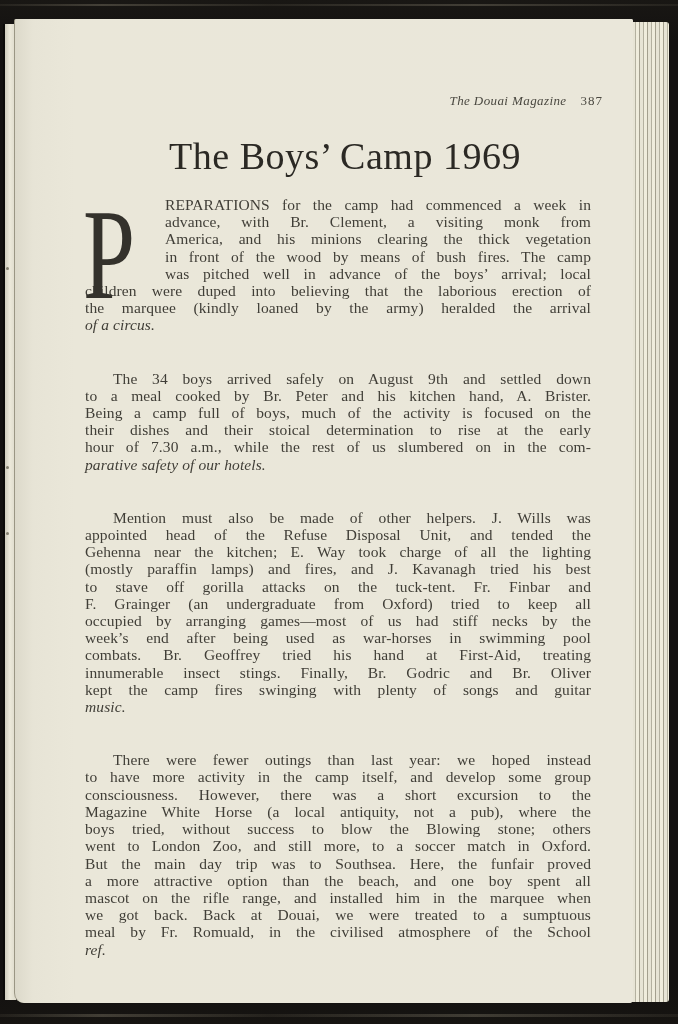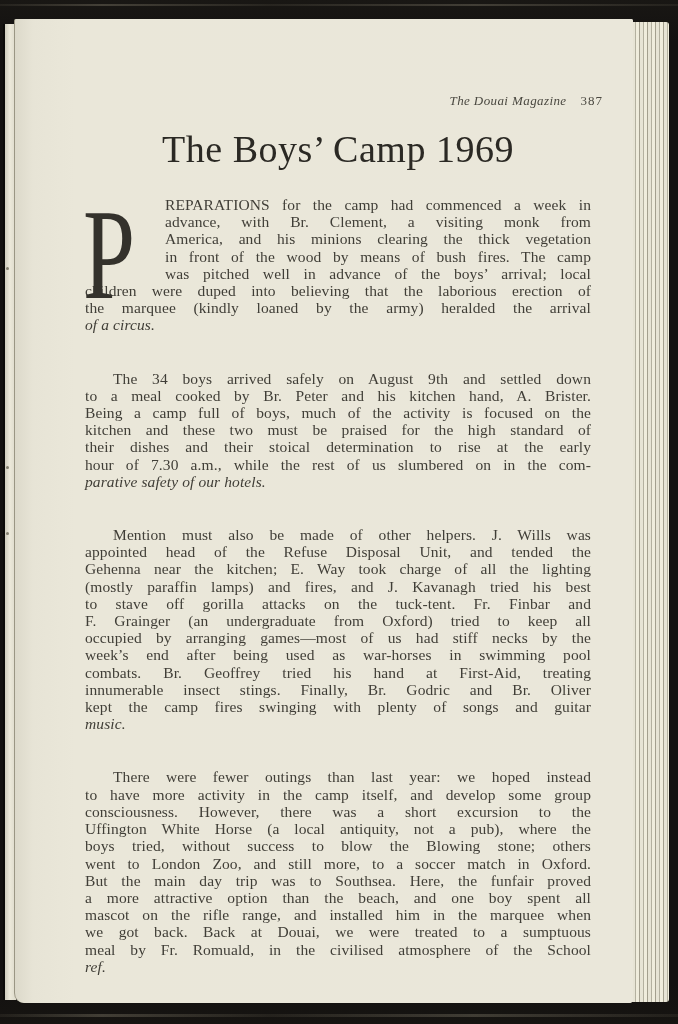--- a/index.html
+++ b/index.html
@@ -48,21 +48,21 @@
 
   .running-header{
     position:absolute;top:74px;left:70px;width:518px;
     text-align:right;font-size:13px;color:#4a4840;
     white-space:nowrap;
   }
   .running-header .mag{font-style:italic;letter-spacing:.4px;}
   .running-header .pnum{margin-left:14px;font-style:normal;letter-spacing:1px;}
 
   .title{
-    position:absolute;top:108px;left:70px;width:506px;margin:0;padding-right:62px;
+    position:absolute;top:108px;left:70px;width:506px;margin:7px;padding-right:62px;
     text-align:center;font-weight:400;
     font-size:38px;letter-spacing:.5px;color:#2b2924;
     font-family:"Liberation Serif", serif;
   }
 
   .body-text{
     position:absolute;top:177px;left:70px;width:506px;
     font-size:15.5px;color:#403e37;
   }
   .para{position:relative;}
@@ -118,21 +118,20 @@
           <div class="line dc-indent">in front of the wood by means of bush fires.  The camp</div>
           <div class="line dc-indent">was pitched well in advance of the boys’ arrival; local</div>
           <div class="line">children were duped into believing that the laborious erection of</div>
           <div class="line">the marquee (kindly loaned by the army) heralded the arrival</div>
           <div class="line no-justify">of a circus.</div>
         </div>
         <div class="para">
           <div class="line para-indent">The 34 boys arrived safely on August 9th and settled down</div>
           <div class="line">to a meal cooked by Br. Peter and his kitchen hand, A. Brister.</div>
           <div class="line">Being a camp full of boys, much of the activity is focused on the</div>
-          <div class="line">kitchen and these two must be praised for the high standard of</div>
           <div class="line">their dishes and their stoical determination to rise at the early</div>
           <div class="line">hour of 7.30 a.m., while the rest of us slumbered on in the com-</div>
           <div class="line no-justify">parative safety of our hotels.</div>
         </div>
         <div class="para">
           <div class="line para-indent">Mention must also be made of other helpers.  J. Wills was</div>
           <div class="line">appointed head of the Refuse Disposal Unit, and tended the</div>
           <div class="line">Gehenna near the kitchen; E. Way took charge of all the lighting</div>
           <div class="line">(mostly paraffin lamps) and fires, and J. Kavanagh tried his best</div>
           <div class="line">to stave off gorilla attacks on the tuck-tent.  Fr. Finbar and</div>
@@ -141,21 +140,21 @@
           <div class="line">week’s end after being used as war-horses in swimming pool</div>
           <div class="line">combats.  Br. Geoffrey tried his hand at First-Aid, treating</div>
           <div class="line">innumerable insect stings.  Finally, Br. Godric and Br. Oliver</div>
           <div class="line">kept the camp fires swinging with plenty of songs and guitar</div>
           <div class="line no-justify">music.</div>
         </div>
         <div class="para">
           <div class="line para-indent">There were fewer outings than last year: we hoped instead</div>
           <div class="line">to have more activity in the camp itself, and develop some group</div>
           <div class="line">consciousness.  However, there was a short excursion to the</div>
-          <div class="line">Uffington White Horse (a local antiquity, not a pub), where the</div>
+          <div class="line">Magazine White Horse (a local antiquity, not a pub), where the</div>
           <div class="line">boys tried, without success to blow the Blowing stone; others</div>
           <div class="line">went to London Zoo, and still more, to a soccer match in Oxford.</div>
           <div class="line">But the main day trip was to Southsea.  Here, the funfair proved</div>
           <div class="line">a more attractive option than the beach, and one boy spent all</div>
           <div class="line">mascot on the rifle range, and installed him in the marquee when</div>
           <div class="line">we got back.  Back at Douai, we were treated to a sumptuous</div>
           <div class="line">meal by Fr. Romuald, in the civilised atmosphere of the School</div>
           <div class="line no-justify">ref.</div>
         </div>
       </div>

